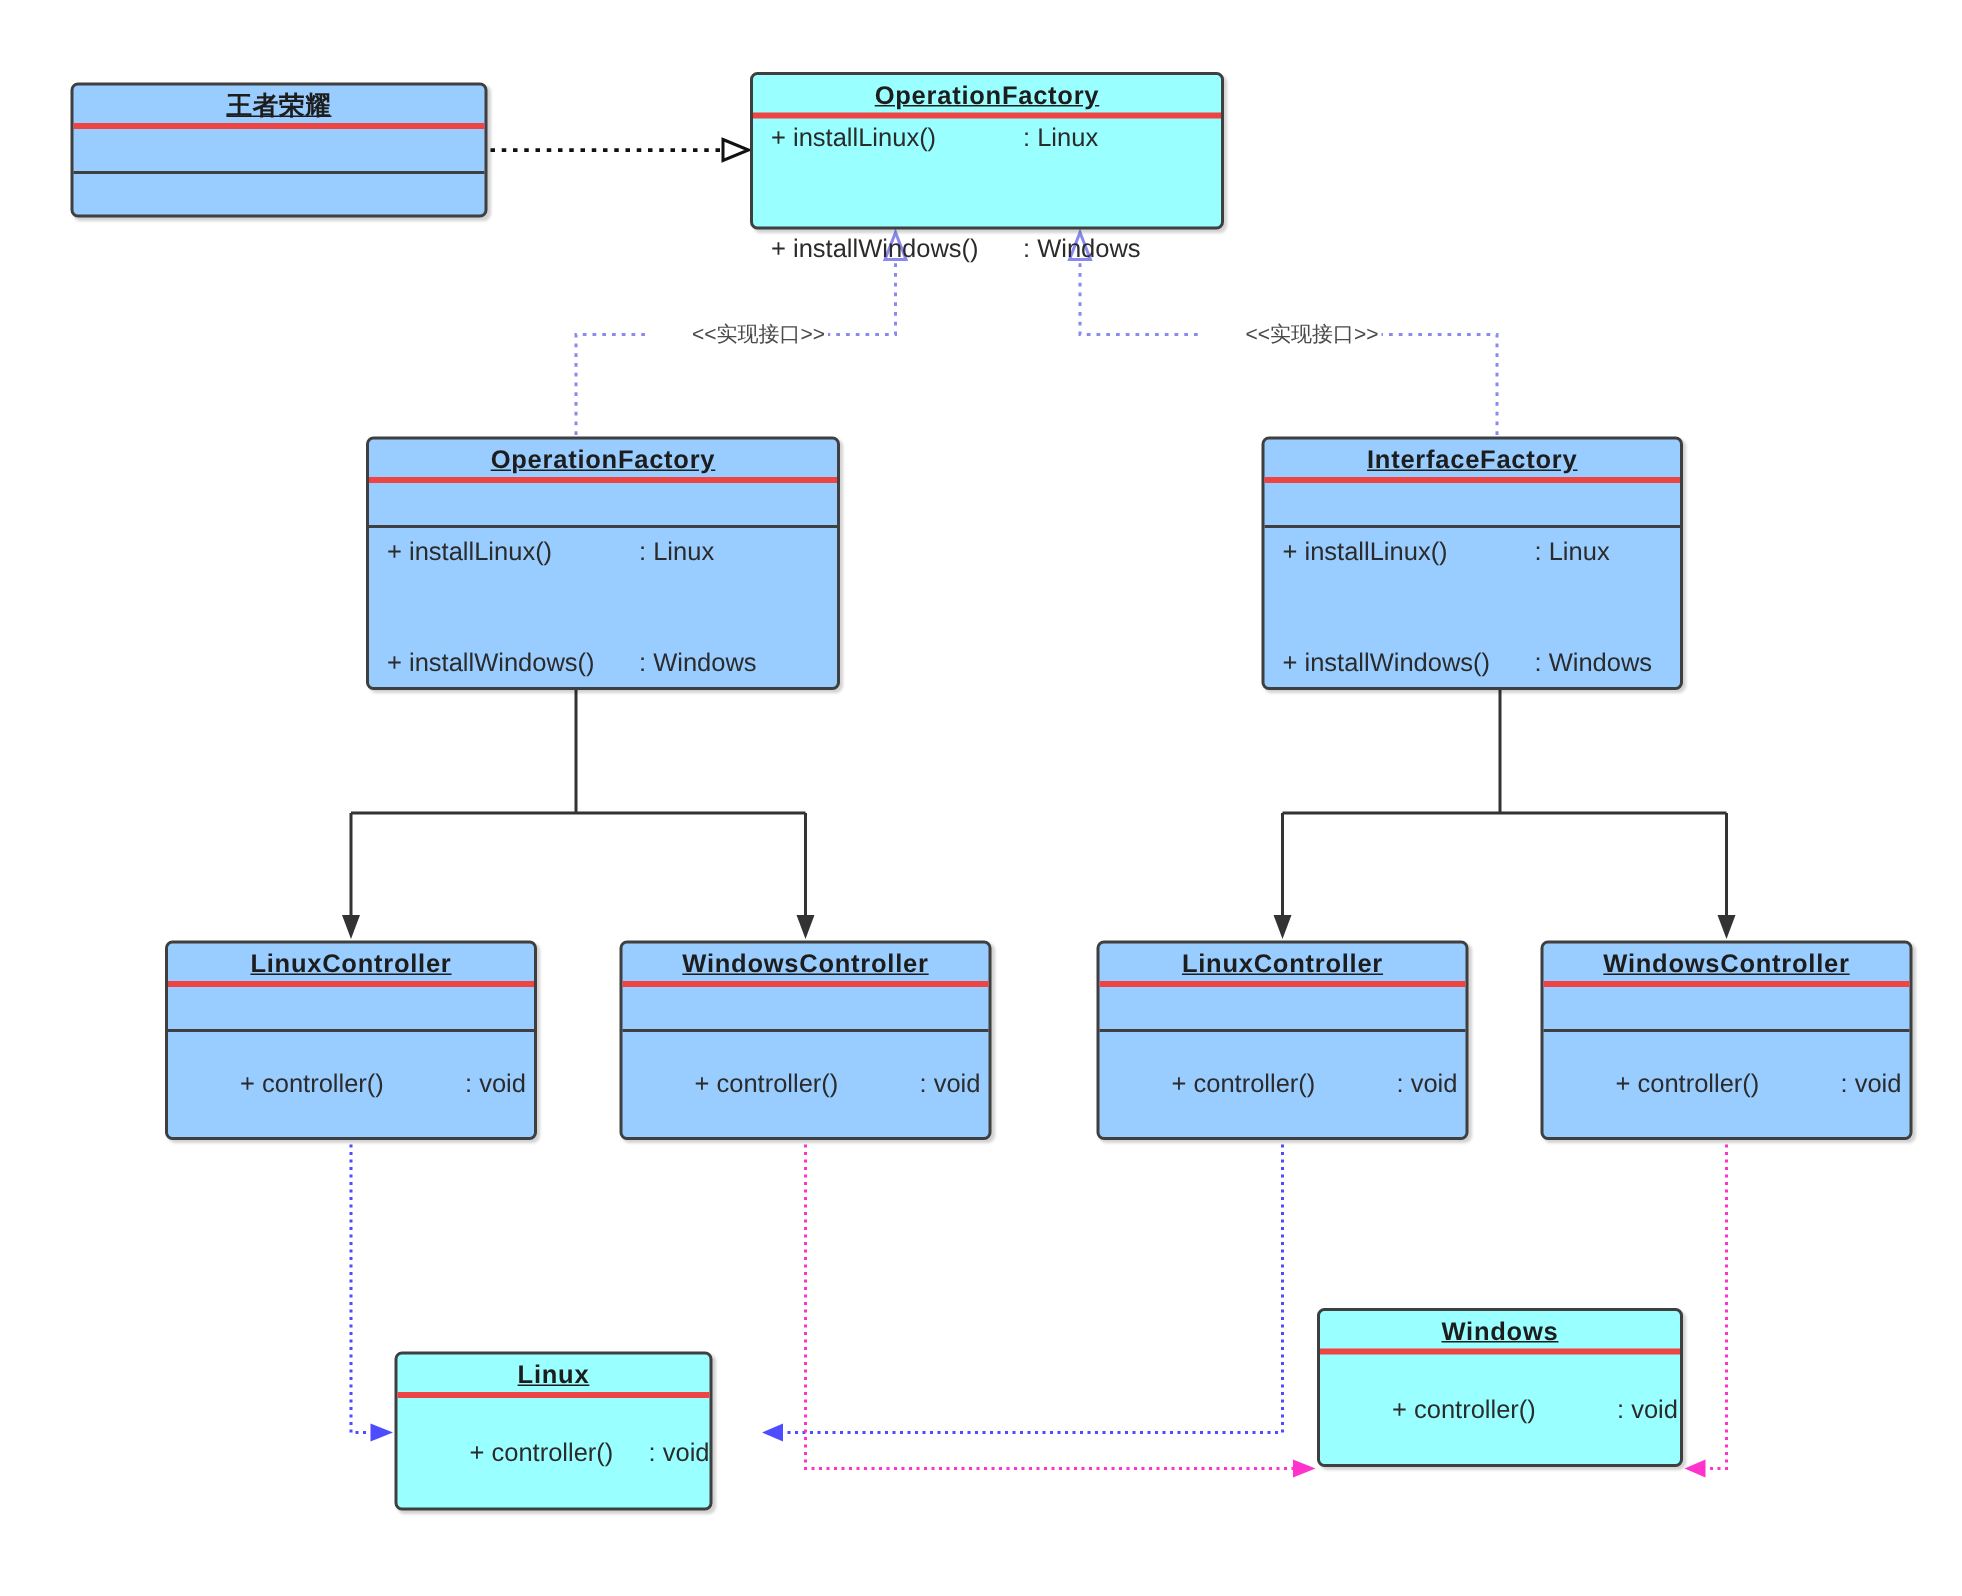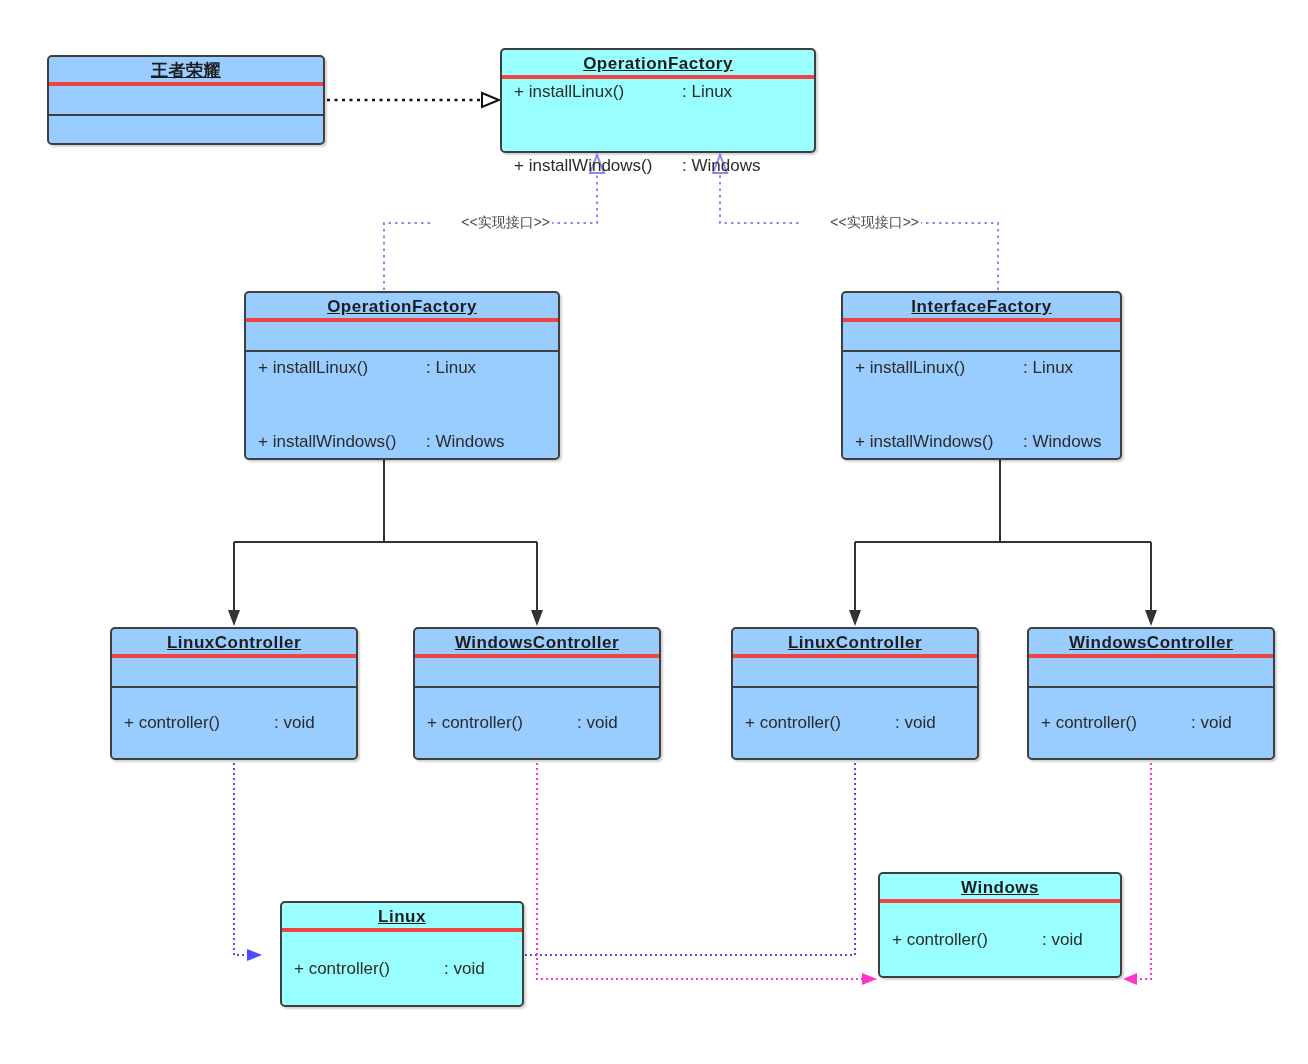--- a/index.html
+++ b/index.html
@@ -46,21 +46,21 @@
     display:flex;
     flex-direction:column;
     justify-content:center;
     padding-left:12px;
     font-size:17px;
     color:#2b2b2b;
     gap:48px;
   }
   .m-row { display:flex; line-height:26px; white-space:pre; }
   .fbox .m-name { display:inline-block; width:168px; }
-  .cbox .m-name { display:inline-block; width:150px; }
+  .cbox .m-name { display:inline-block; width:150px;margin-left:36px; }
 
   .edge-label {
     position:absolute;
     background:#ffffff;
     color:#4a4a4a;
     font-size:14px;
     text-align:right;
     line-height:18px;
     padding:0 2px;
     white-space:nowrap;
@@ -217,21 +217,21 @@
     <div class="uml-title">WindowsController</div>
     <div class="uml-fields"></div>
     <div class="uml-methods">
       <div class="m-row">
         <span class="m-name">+ controller()</span>
         <span class="m-type">: void</span>
       </div>
     </div>
   </div>
 
-  <div class="uml-box cyan cbox" style="left:280px; top:901px; width:244px; height:106px;">
+  <div class="uml-box cyan cbox" style="left:263px; top:901px; width:212px; height:106px;">
     <div class="uml-title">Linux</div>
     <div class="uml-methods">
       <div class="m-row">
         <span class="m-name">+ controller()</span>
         <span class="m-type">: void</span>
       </div>
     </div>
   </div>
 
   <div class="uml-box cyan cbox" style="left:878px; top:872px; width:244px; height:106px;">

